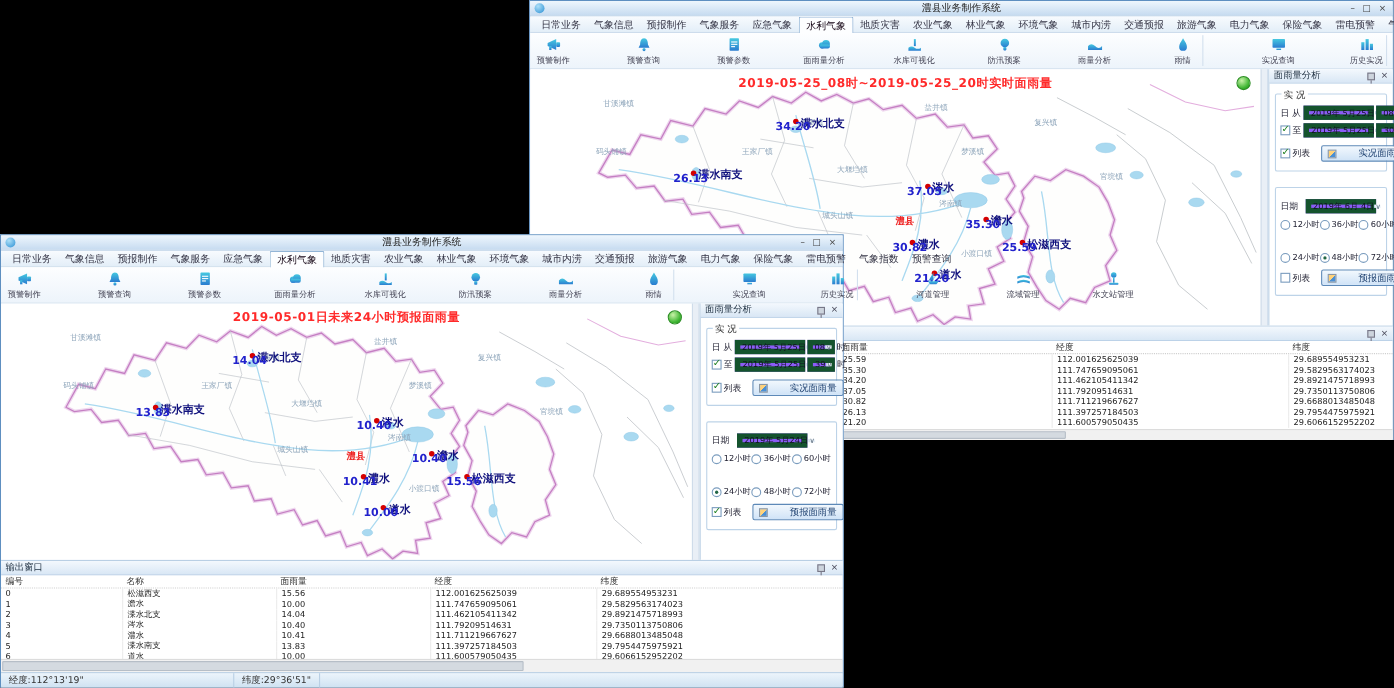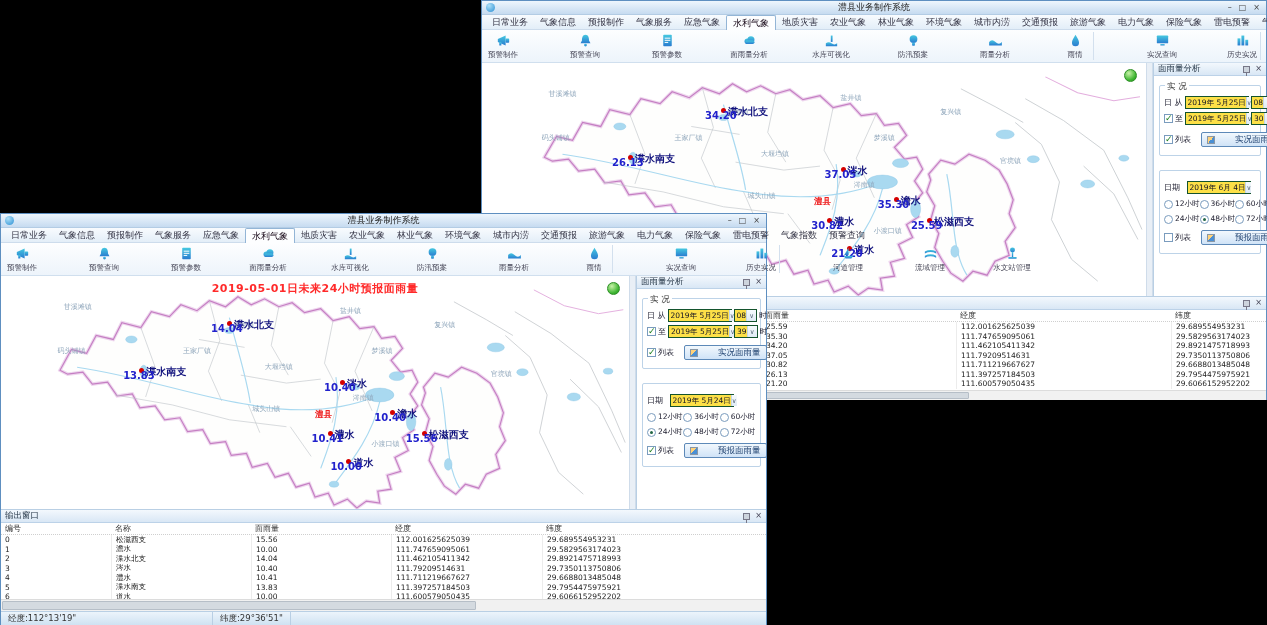--- a/index.html
+++ b/index.html
@@ -63,30 +63,30 @@
   .dock-head{height:13px;background:linear-gradient(#f3f8fd,#d9e7f5);border-bottom:1px solid #bcd2e8;
     display:flex;align-items:center;padding:0 4px;font-size:8.5px;color:#234;}
   .dock-title{flex:1;white-space:nowrap;overflow:hidden;}
   .pin{width:7px;height:7px;background:#cdd4dd;border:1px solid #778;position:relative;margin-right:5px;}
   .pin::after{content:"";position:absolute;left:2px;top:6px;width:1px;height:3px;background:#778;}
   .dock-x{font-size:8px;color:#445;line-height:8px;}
 
   .group{position:relative;margin:9px 5px 0;border:1px solid #bdd3e8;border-radius:2px;padding:7px 3px 5px;}
   .group-label{position:absolute;top:-5px;left:5px;background:#fff;padding:0 2px;font-size:8.5px;color:#333;}
   .frow{display:flex;align-items:center;gap:2px;margin:3px 1px;font-size:8px;color:#223;white-space:nowrap;}
-  .combo{display:inline-flex;align-items:center;border:1px solid #14532d;background:#fde047;height:13px;
+  .combo{display:inline-flex;align-items:center;border:5px solid #14532d;background:#8b5cf6;height:13px;
     font-size:7.5px;color:#112;padding-left:2px;}
   .combo .arr{margin-left:auto;width:10px;height:100%;display:flex;align-items:center;justify-content:center;
     background:linear-gradient(#f6fafd,#dfeaf4);border-left:1px solid #c4d6e6;color:#567;font-size:6.5px;}
   .combo.date{width:64px;} .combo.hour{width:25px;}
   .cb{width:9px;height:9px;border:1px solid #7a9cbe;background:#fff;display:inline-block;position:relative;flex:none;}
   .cb.on::after{content:"✓";position:absolute;left:0px;top:-2px;font-size:9px;color:#1b7e1b;}
   .rb{width:9px;height:9px;border:1px solid #7a9cbe;border-radius:50%;background:#fff;display:inline-block;position:relative;flex:none;}
   .rb.on::after{content:"";position:absolute;left:2px;top:2px;width:3px;height:3px;border-radius:50%;background:#264;}
-  .radio-grid{display:grid;grid-template-columns:1fr 1fr 1fr;gap:5px 0;margin:5px 1px;font-size:7.5px;color:#223;}
+  .radio-grid{display:grid;grid-template-columns:1fr 1fr 1fr;gap:20px 0;margin:5px 1px;font-size:7.5px;color:#223;}
   .radio-grid .opt{display:flex;align-items:center;gap:2px;white-space:nowrap;}
   .btn{display:inline-flex;align-items:center;gap:20px;border:1px solid #5d89b8;border-radius:2px;height:15px;
     padding:0 5px;font-size:8.5px;color:#1c3f6e;background:linear-gradient(#f2f8fd,#d0e3f7);margin-left:8px;}
   .btn-ic{width:8px;height:8px;border:1px solid #8a97a5;flex:none;
     background:linear-gradient(135deg,#ffd27a 0 50%,#4a8fd4 50% 100%);}
 
   
   .tabledock{position:absolute;left:0;right:0;top:295px;background:#fff;border-top:1px solid #b9cfe4;}
   .win-a .tabledock{height:104px;} .win-b .tabledock{height:90px;}
   .thead{display:flex;height:12px;align-items:center;border-bottom:1px dotted #cfcfcf;
@@ -408,20 +408,21 @@
           <span class="dot"></span><span class="st-name">道水</span>
           <span class="st-val">21.20</span>
         </span>
 
         <span class="station" style="left:67%;top:63%">
           <span class="dot"></span><span class="st-name">松滋西支</span>
           <span class="st-val">25.59</span>
         </span>
       </div>
     <span class="county-label" style="left:50%;top:57%">澧县</span>
+    <div class="map-title">2019-05-25_08时~2019-05-25_20时实时面雨量</div>
     <span class="green-btn"></span>
   </div>
   <div class="splitter"></div>
 
   <aside class="panel">
     <div class="dock-head">
       <span class="dock-title">面雨量分析</span>
       <span class="pin"></span>
       <span class="dock-x">×</span>
     </div>

